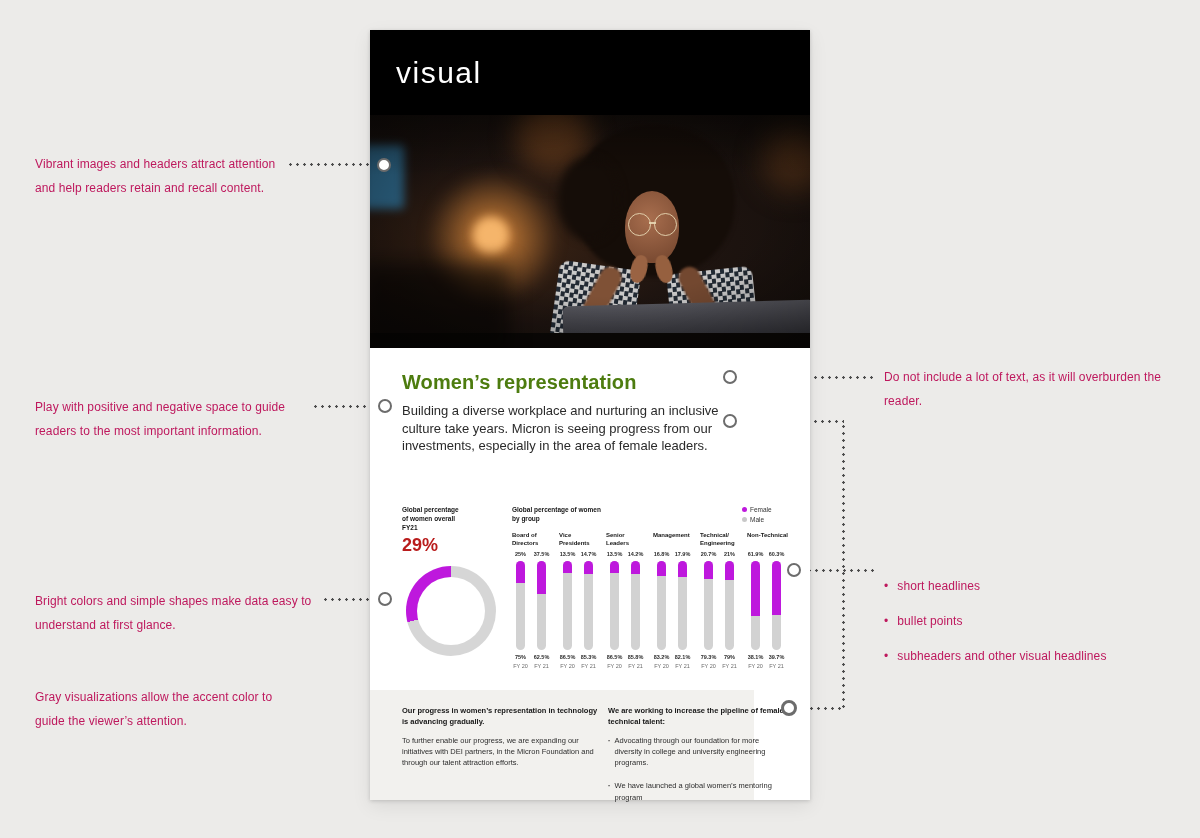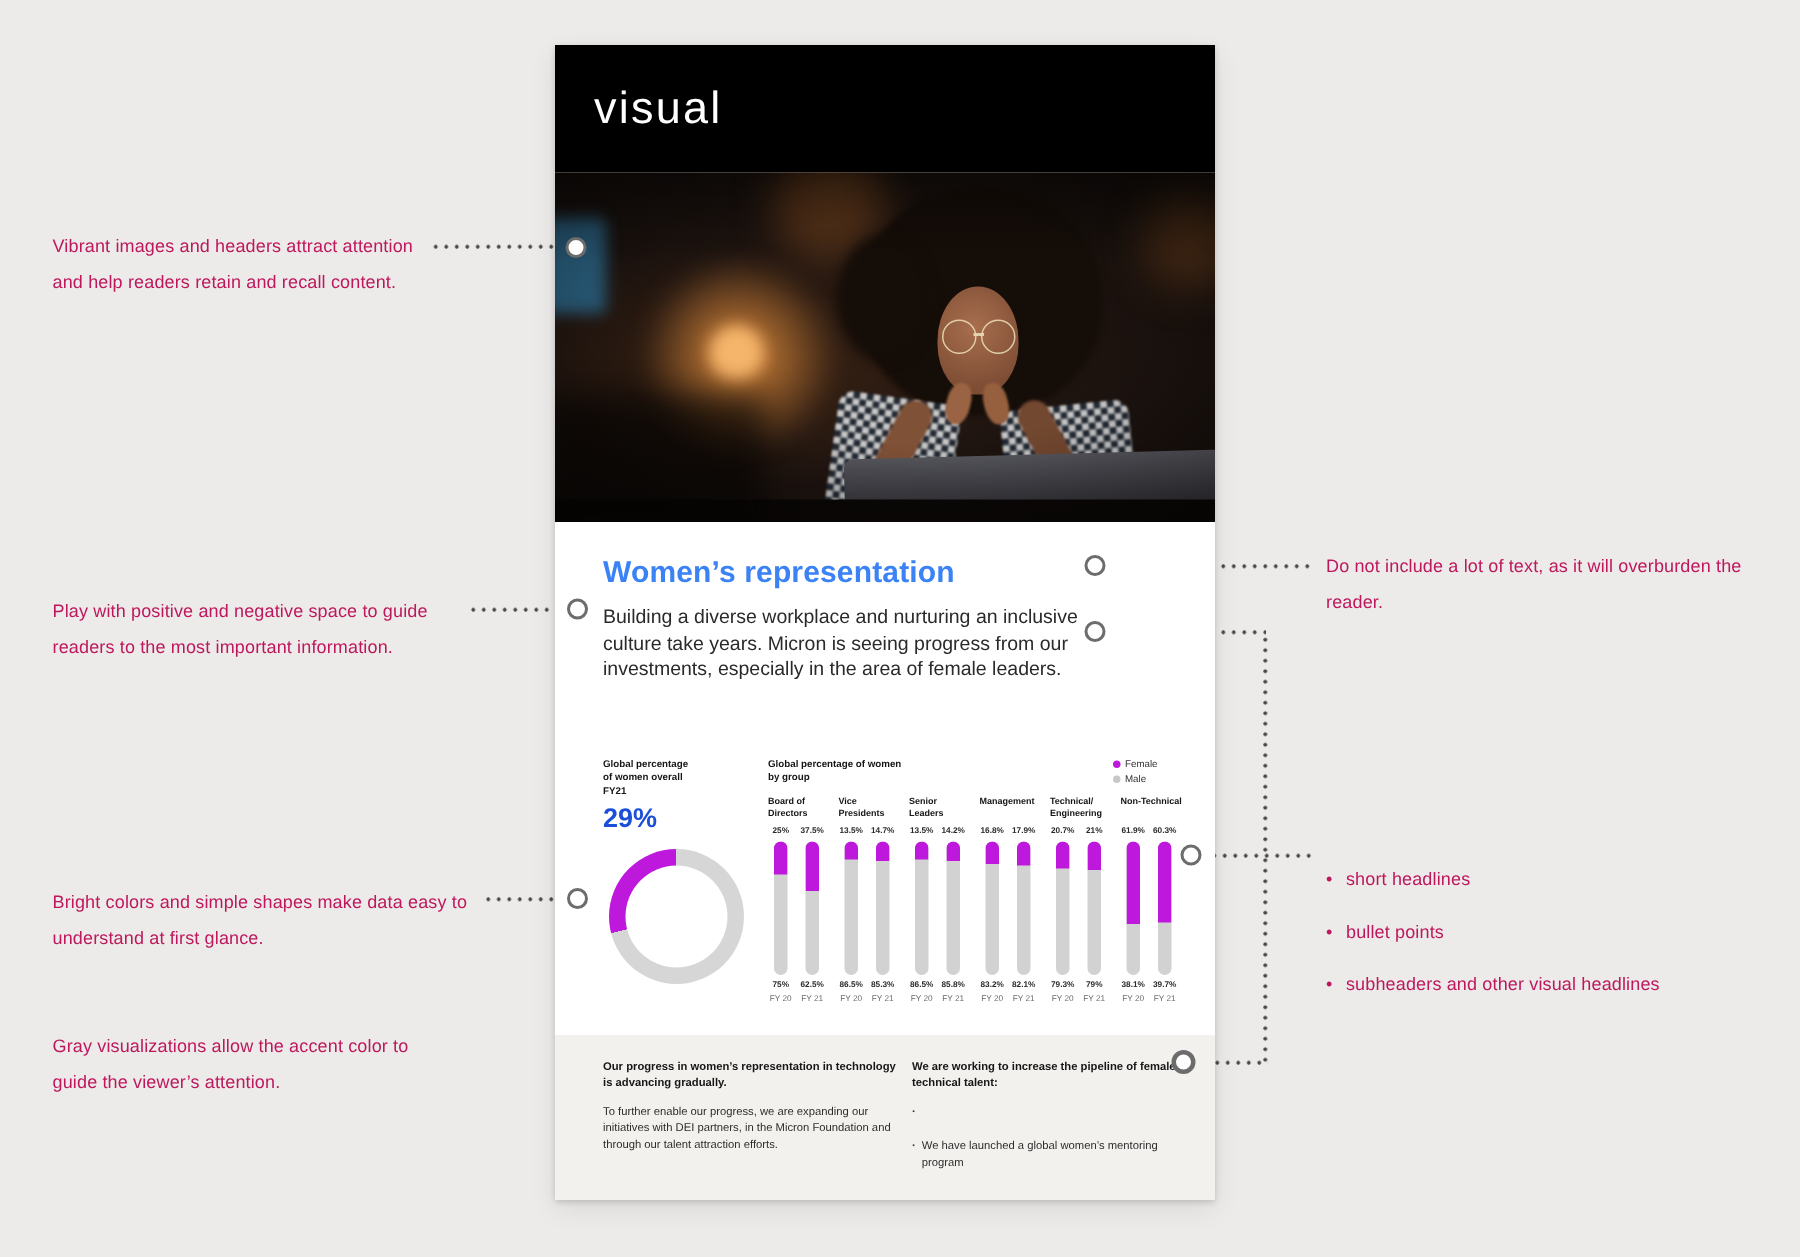--- a/index.html
+++ b/index.html
@@ -60,48 +60,48 @@
   .hand-r { left:286px; top:140px; width:16px; height:28px; background:#96603f; border-radius:45%; transform:rotate(-14deg); filter:blur(.7px); }
   .laptop { left:193px; top:188px; width:252px; height:42px; border-radius:6px 6px 2px 2px;
     background:linear-gradient(180deg,#56565d,#2e2e34); transform:rotate(-1.5deg); }
   .desk { left:0; top:218px; width:440px; height:16px; background:#0b0806; }
   .dark-corner { left:-10px; top:148px; width:150px; height:90px; background:rgba(5,3,2,.6); filter:blur(10px); }
   .vignette { left:0; top:0; width:440px; height:233px;
     background:radial-gradient(ellipse at 55% 45%, rgba(0,0,0,0) 42%, rgba(0,0,0,.45) 100%),
                linear-gradient(180deg, rgba(0,0,0,.35), rgba(0,0,0,0) 26%); }
 
   
-  .headline { position:absolute; left:32px; top:341px; font-size:20px; font-weight:700; color:#3b82f6; letter-spacing:.1px; }
+  .headline { position:absolute; left:32px; top:341px; font-size:20px; font-weight:700; color:#4d7c0f; letter-spacing:.1px; }
   .intro { position:absolute; left:32px; top:372px; width:326px; font-size:13px; line-height:17.6px; color:#2a2a2a; }
 
   
   .chart-title { position:absolute; font-size:6.5px; font-weight:700; line-height:1.4; color:#161616; }
   .ct-left { left:32px; top:475px; width:64px; }
   .ct-right { left:142px; top:475px; width:98px; }
-  .big-value { position:absolute; left:32px; top:505px; font-size:18px; font-weight:700; color:#1d4ed8; }
+  .big-value { position:absolute; left:32px; top:505px; font-size:18px; font-weight:700; color:#b91c1c; }
   .donut { position:absolute; left:36px; top:536px; width:90px; height:90px; border-radius:50%; }
   .donut-hole { position:absolute; left:11px; top:11px; width:68px; height:68px; border-radius:50%; background:#fff; }
   .legend { position:absolute; left:372px; top:476px; }
   .legend-row { display:flex; align-items:center; gap:3px; margin-bottom:3px; }
   .legend-dot { width:5px; height:5px; border-radius:50%; flex:0 0 auto; }
   .legend-label { font-size:6.5px; color:#333; }
 
   .bar-groups { position:absolute; left:142px; top:502px; width:278px; display:flex; justify-content:space-between; }
   .bar-group { width:43px; }
   .bar-cat { font-size:6px; font-weight:700; color:#161616; line-height:1.3; white-space:pre-line; height:17px; }
   .bar-pair { display:flex; gap:4px; margin-top:2px; }
   .bar-col { width:17px; display:flex; flex-direction:column; align-items:center; }
   .bar-top-label { font-size:5.5px; font-weight:700; color:#2b2b2b; height:8px; margin-bottom:2px; }
   .bar-track { width:9px; height:89px; border-radius:5px; background:#D2D2D2; overflow:hidden; }
   .bar-fill { width:100%; }
   .bar-bottom-label { font-size:5.5px; font-weight:700; color:#2b2b2b; margin-top:4px; }
   .bar-fy { font-size:5.5px; color:#6a6a6a; margin-top:3px; white-space:nowrap; }
 
   
-  .flyer-footer { position:absolute; left:0; top:660px; width:440px; height:110px; background:#F2F1EE; padding:15px 24px 0 20px; }
+  .flyer-footer { position:absolute; left:0; top:660px; width:384px; height:110px; background:#F2F1EE; padding:15px 24px 0 20px; }
   .ff-col { position:absolute; top:15px; font-size:7.5px; line-height:1.5; color:#2d2d2d; }
   .ff-left { left:32px; width:198px; }
   .ff-right { left:238px; width:178px; }
   .ff-title { font-weight:700; margin-bottom:7px; color:#161616; }
   .ff-bullets div { display:flex; gap:4px; margin-bottom:6px; }
 </style>
 </head>
 <body>
 
 <div id="canvas">
@@ -323,20 +323,21 @@
     <div class="flyer-footer">
       <div class="ff-col ff-left">
         <div class="ff-title">Our progress in women’s representation in technology is advancing gradually.</div>
         <div>To further enable our progress, we are expanding our initiatives with DEI partners, in the Micron Foundation and through our talent attraction efforts.</div>
       </div>
       <div class="ff-col ff-right">
         <div class="ff-title">We are working to increase the pipeline of female technical talent:</div>
         <div class="ff-bullets">
             <div class="">
               <div class="" style="font-weight: 700;">·</div>
+              <div class="">Advocating through our foundation for more diversity in college and university engineering programs.</div>
             </div>
             <div class="">
               <div class="" style="font-weight: 700;">·</div>
               <div class="">We have launched a global women’s mentoring program</div>
             </div>
           </div>
       </div>
     </div>
   </div>
 

